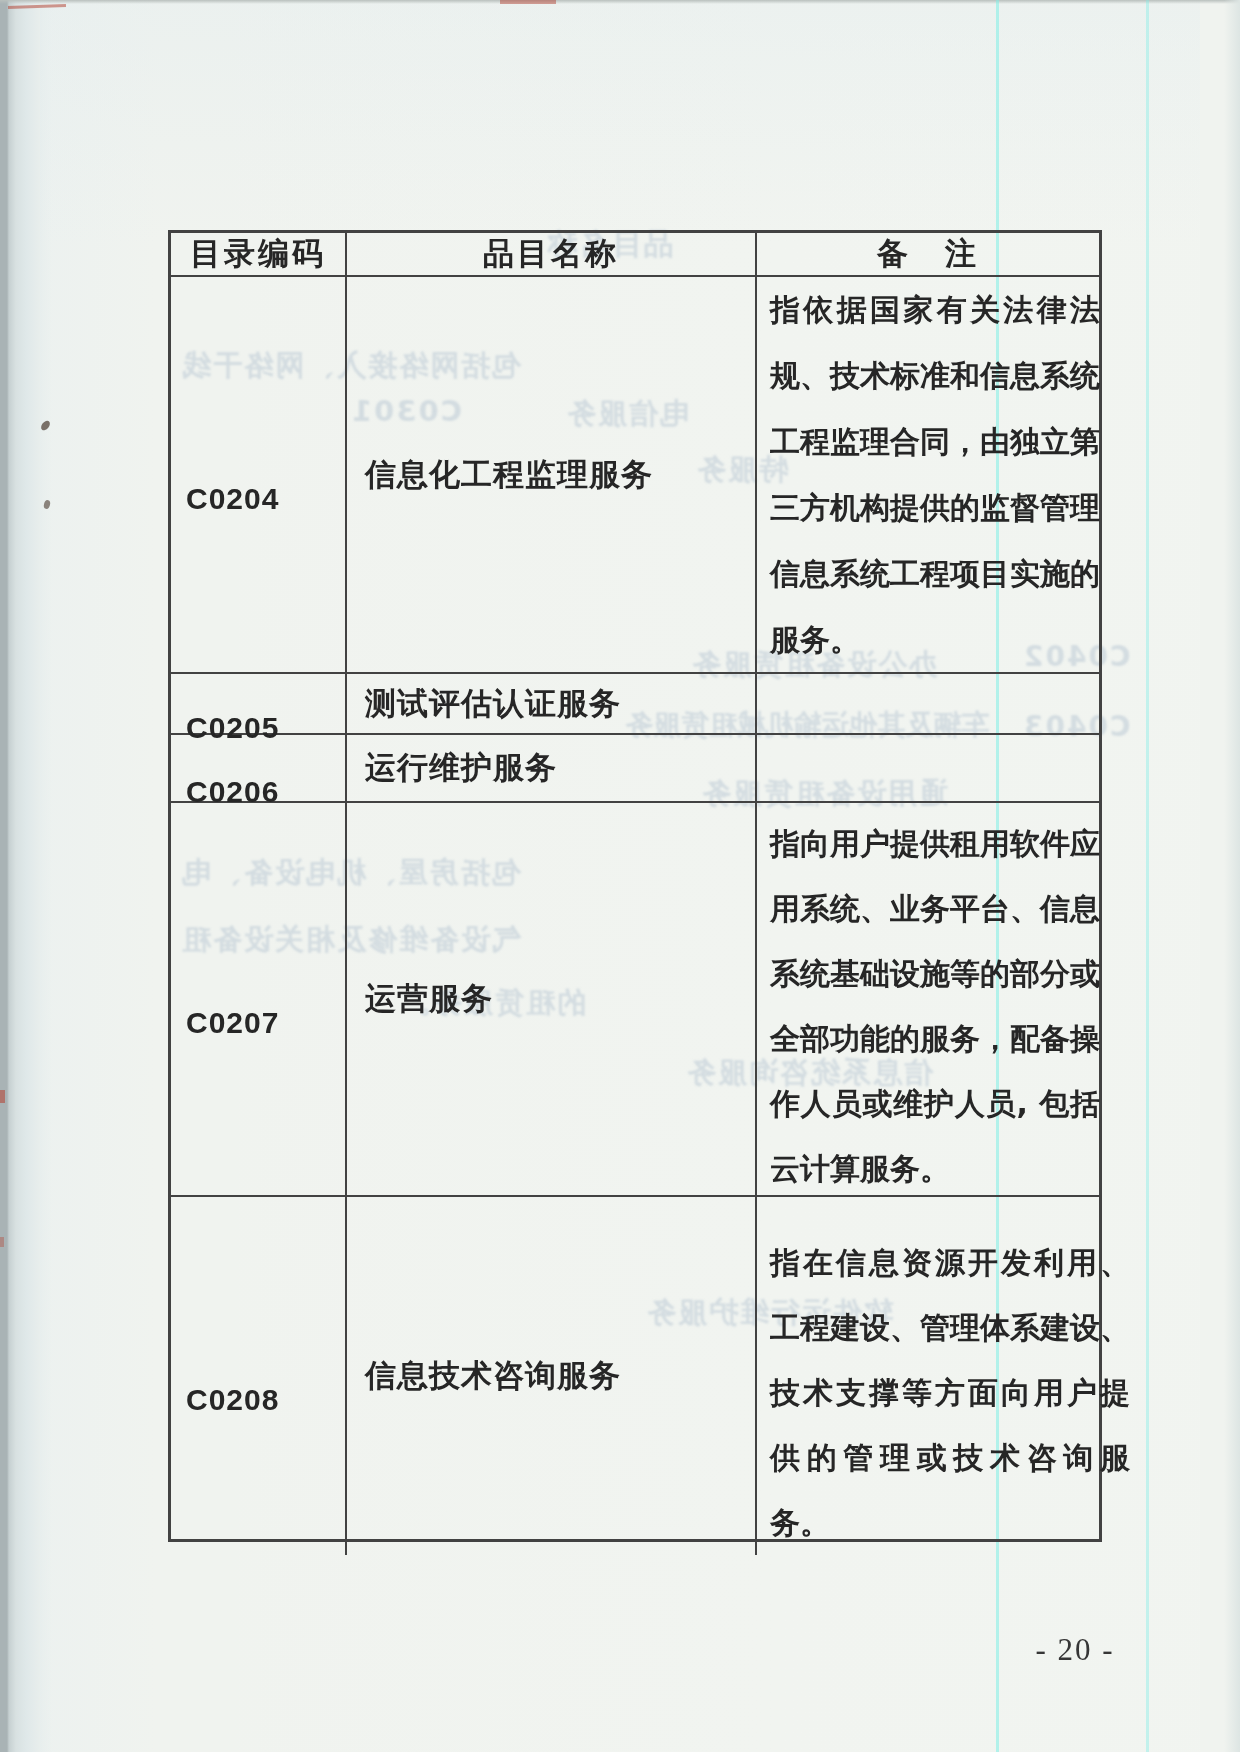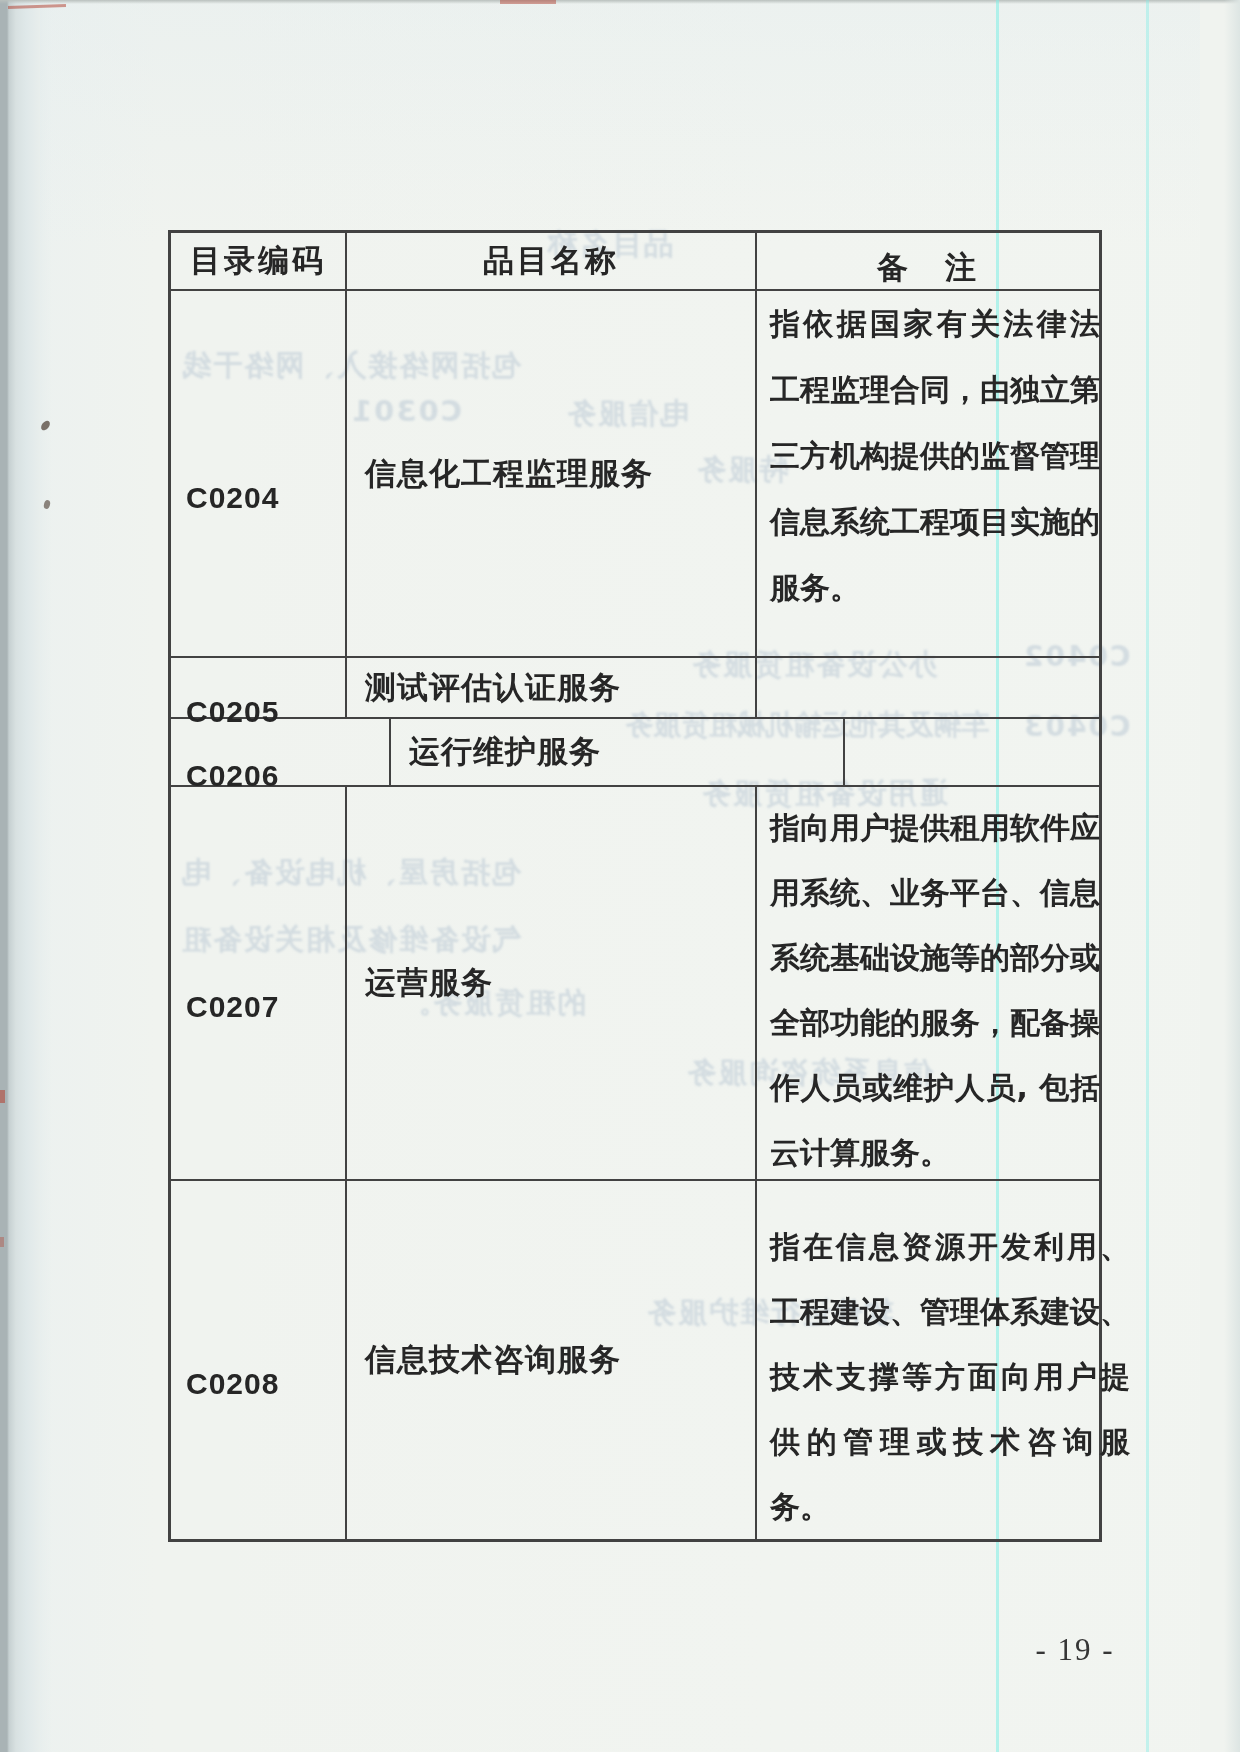--- a/index.html
+++ b/index.html
@@ -81,21 +81,21 @@
   .trow { display:flex; width:100%; border-top:2px solid var(--border); }
   .trow:first-child { border-top:none; }
   .tcell { position:relative; border-left:2px solid var(--border); }
   .tcell:first-child { border-left:none; }
   .col-code { width:174px; flex:none; display:flex; align-items:center; }
   .col-name { width:410px; flex:none; display:flex; align-items:center; }
   .col-remark { flex:1; }
   .r-header { height:61px; }
   .r-c0204 { height:397px; }
   .r-c0205 { height:61px; }
-  .r-c0206 { height:68px;gap:44px; }
+  .r-c0206 { height:68px; }
   .r-c0207 { height:394px; }
   .r-c0208 { flex:1; }
   .r-header .tcell { display:flex; align-items:center; justify-content:center; }
   .th { font-size:31px; font-weight:700; letter-spacing:3px; }
   .code-text { font-size:30px; font-weight:700; padding-left:15px; letter-spacing:1px; font-family:"Liberation Sans","DejaVu Sans",sans-serif;margin-top:48px; }
   .name-text { font-size:31px; font-weight:700; padding-left:18px; letter-spacing:1px; }
   .remark { padding:0 8px 0 13px; }
   .rline {
     font-size:30px; font-weight:700; line-height:66px;
     white-space:nowrap;
@@ -160,20 +160,21 @@
 
   <div class="trow r-c0204">
     <div class="tcell col-code">
       <span class="code-text">C0204</span>
     </div>
     <div class="tcell col-name">
       <span class="name-text">信息化工程监理服务</span>
     </div>
     <div class="tcell col-remark remark">
       <div class="rline">指依据国家有关法律法</div>
+      <div class="rline">规、技术标准和信息系统</div>
       <div class="rline">工程监理合同，由独立第</div>
       <div class="rline">三方机构提供的监督管理</div>
       <div class="rline">信息系统工程项目实施的</div>
       <div class="rline">服务。</div>
     </div>
   </div>
 
   <div class="trow r-c0205">
     <div class="tcell col-code">
       <span class="code-text">C0205</span>
@@ -222,13 +223,13 @@
       <div class="rline">指在信息资源开发利用、</div>
       <div class="rline">工程建设、管理体系建设、</div>
       <div class="rline">技术支撑等方面向用户提</div>
       <div class="rline">供的管理或技术咨询服</div>
       <div class="rline">务。</div>
     </div>
   </div>
 
 </div>
 
-<div class="page-number">- 19 -</div>
+<div class="page-number">- 20 -</div>
 
 </body></html>

